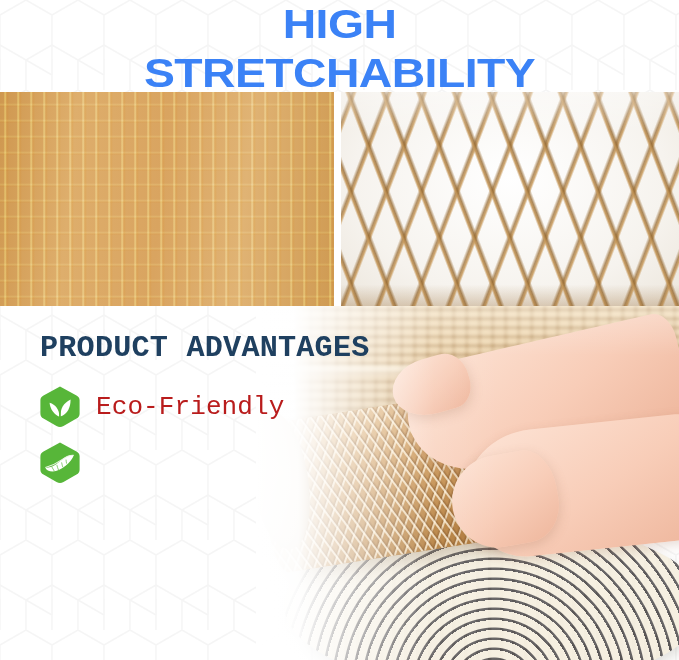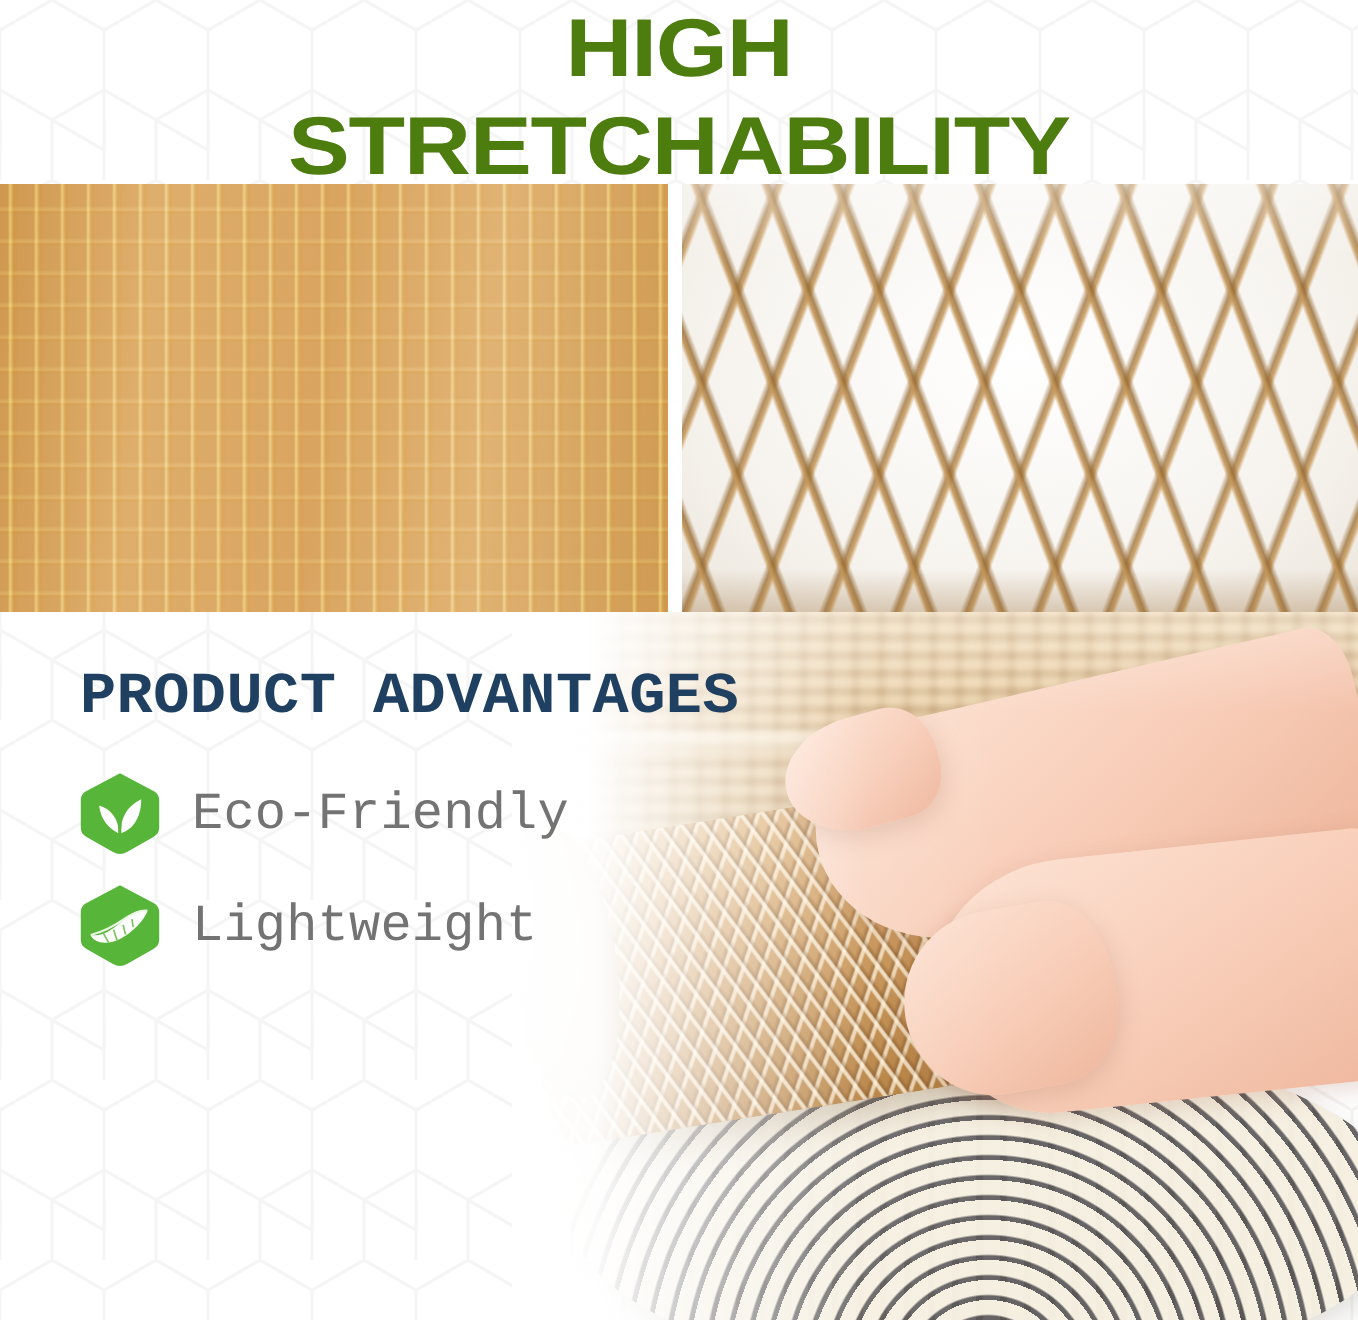--- a/index.html
+++ b/index.html
@@ -30,21 +30,21 @@
     pointer-events: none;
   }
 
   
   .headline {
     position: absolute;
     left: 0;
     top: 0;
     width: 679px;
     text-align: center;
-    color: #4d7c0f;
+    color: #3b82f6;
     font-weight: bold;
     letter-spacing: -0.5px;
     line-height: 1.0;
     z-index: 6;
   }
   .headline .line1 {
     display: block;
     font-size: 41px;
     padding-top: 4px;
     transform: scaleX(1.13);
@@ -313,21 +313,21 @@
   .adv-badge {
     flex: 0 0 auto;
     width: 44px;
     height: 44px;
     position: relative;
   }
   .adv-badge svg { display: block; }
   .adv-label {
     margin-left: 14px;
     font-size: 26px;
-    color: #737373;
+    color: #b91c1c;
     letter-spacing: 0.1px;
     white-space: nowrap;
     font-weight: 300;
   }
 </style>
 </head>
 <body>
 
 <div id="infographic">
 
@@ -396,19 +396,18 @@
 
       <li class="adv-item">
         <span class="adv-badge">
           <svg width="44" height="44" viewBox="0 0 44 44" xmlns="http://www.w3.org/2000/svg">
             <path d="M22 1.6 L38.5 10.4 C40.6 11.5 41.6 13 41.6 15.2 V28.8 C41.6 31 40.6 32.5 38.5 33.6 L25.5 41 C23.2 42.3 20.8 42.3 18.5 41 L5.5 33.6 C3.4 32.5 2.4 31 2.4 28.8 V15.2 C2.4 13 3.4 11.5 5.5 10.4 Z" fill="#57b639"></path>
             <path d="M35.8 14.2 C33.2 13.6 29 14.8 25.4 17.6 C21.4 20.7 18.2 24 14.2 25.6 C11.2 26.8 8.6 26.9 7.2 26.4 C8.2 28.8 11 30.4 14.6 30.4 C19 30.4 23.6 28.2 27.6 24.8 C31.6 21.4 34.8 17.4 35.8 14.2 Z" fill="#ffffff"></path>
             <path d="M7.4 26.5 C12.4 25.2 18.6 22.4 24 18.6 C28.6 15.4 32.8 14 35.6 14.3" fill="none" stroke="#e9f5e3" stroke-width="1.1"></path>
             <path d="M13.6 25.4 C14.6 27.2 15.6 29 16.4 30.3 M18.8 23.8 C19.4 26 20 27.8 20.6 29.2 M23.6 21.4 C24 23.4 24.4 25 24.8 26.2 M28 18.6 C28.2 20.2 28.4 21.6 28.6 22.6" fill="none" stroke="#78c45e" stroke-width="0.85"></path>
           </svg>
         </span>
-        <span class="adv-label">Lightweight</span>
       </li>
 
     </ul>
   </div>
 
 </div>
 
 </body></html>

